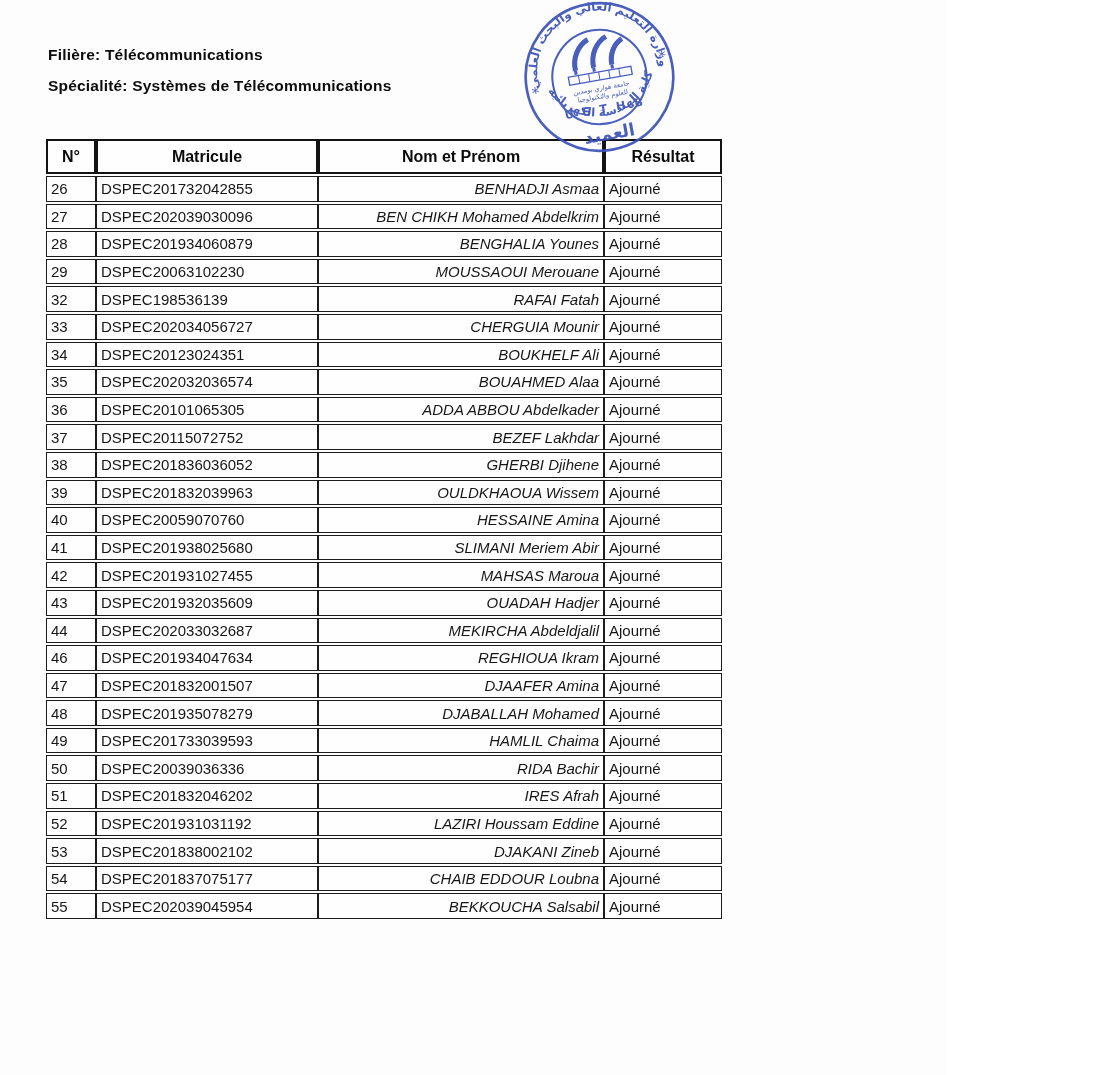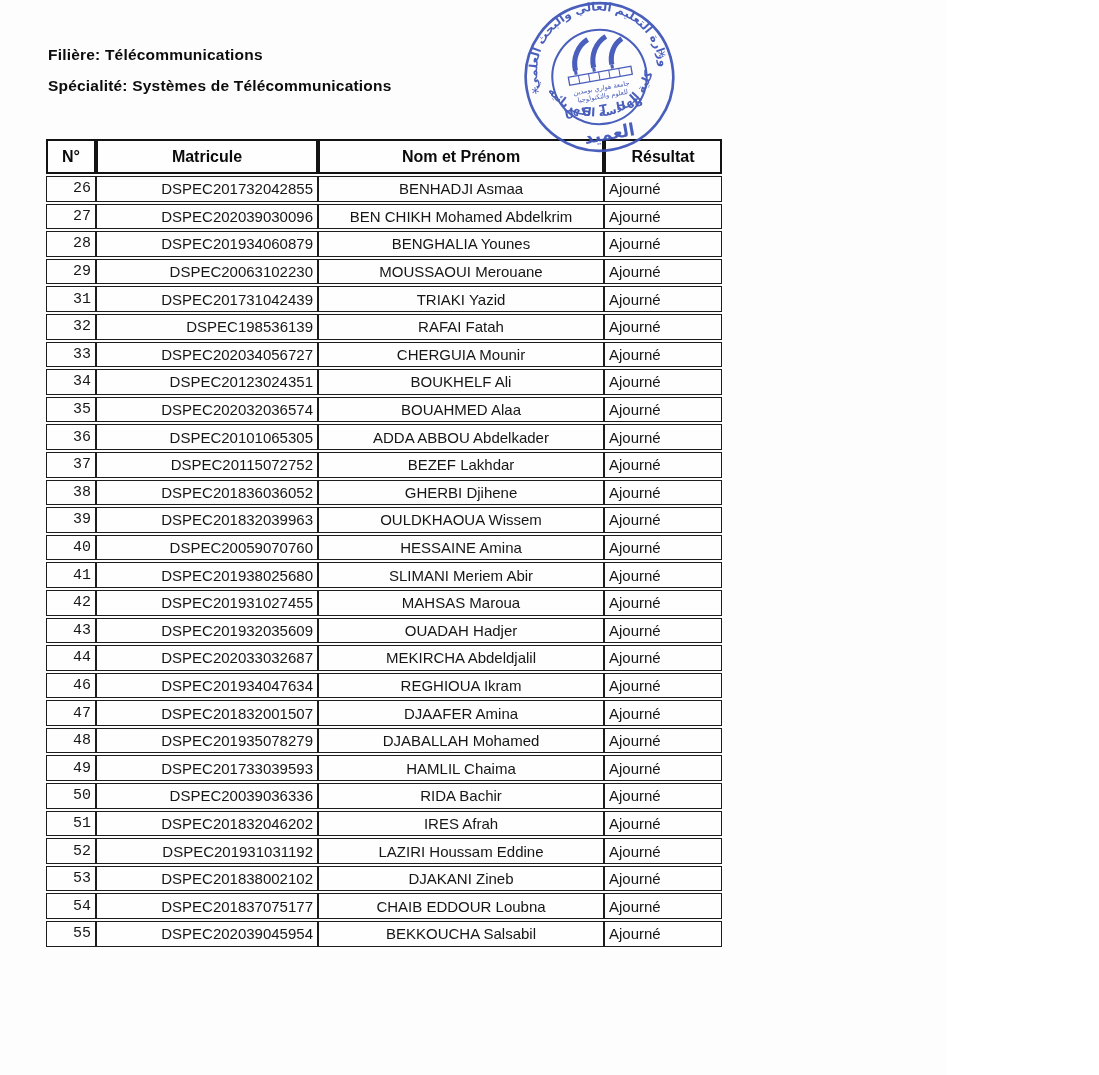--- a/index.html
+++ b/index.html
@@ -59,23 +59,23 @@
   table.results td{
     border:1.5px solid #1c1c1c;
     height:23.6px;
     font-size:15px;
     background:#fefefe;
     padding:0 4px;
     color:#161616;
     overflow:hidden;
     white-space:nowrap;
   }
-  td.col-n{text-align:right;font-family:Liberation Mono, monospace;}
-  td.col-matricule{text-align:right;padding-left:4px;}
-  td.col-nom{text-align:center;padding-left:6px;}
+  td.col-n{text-align:left;}
+  td.col-matricule{text-align:left;padding-left:4px;}
+  td.col-nom{text-align:right;padding-left:6px;font-style:italic;}
   td.col-resultat{text-align:left;}
 </style>
 </head>
 <body>
 
 <div class="page">
 
   <div class="doc-header">
     <div class="doc-line">Filière: Télécommunications</div>
     <div class="doc-line">Spécialité: Systèmes de Télécommunications</div>
@@ -146,26 +146,20 @@
           <td class="col-nom">BENGHALIA Younes</td>
           <td class="col-resultat">Ajourné</td>
         </tr>
         <tr>
           <td class="col-n">29</td>
           <td class="col-matricule">DSPEC20063102230</td>
           <td class="col-nom">MOUSSAOUI  Merouane</td>
           <td class="col-resultat">Ajourné</td>
         </tr>
         <tr>
-          <td class="col-n">31</td>
-          <td class="col-matricule">DSPEC201731042439</td>
-          <td class="col-nom">TRIAKI Yazid</td>
-          <td class="col-resultat">Ajourné</td>
-        </tr>
-        <tr>
           <td class="col-n">32</td>
           <td class="col-matricule">DSPEC198536139</td>
           <td class="col-nom">RAFAI Fatah</td>
           <td class="col-resultat">Ajourné</td>
         </tr>
         <tr>
           <td class="col-n">33</td>
           <td class="col-matricule">DSPEC202034056727</td>
           <td class="col-nom">CHERGUIA  Mounir</td>
           <td class="col-resultat">Ajourné</td>

